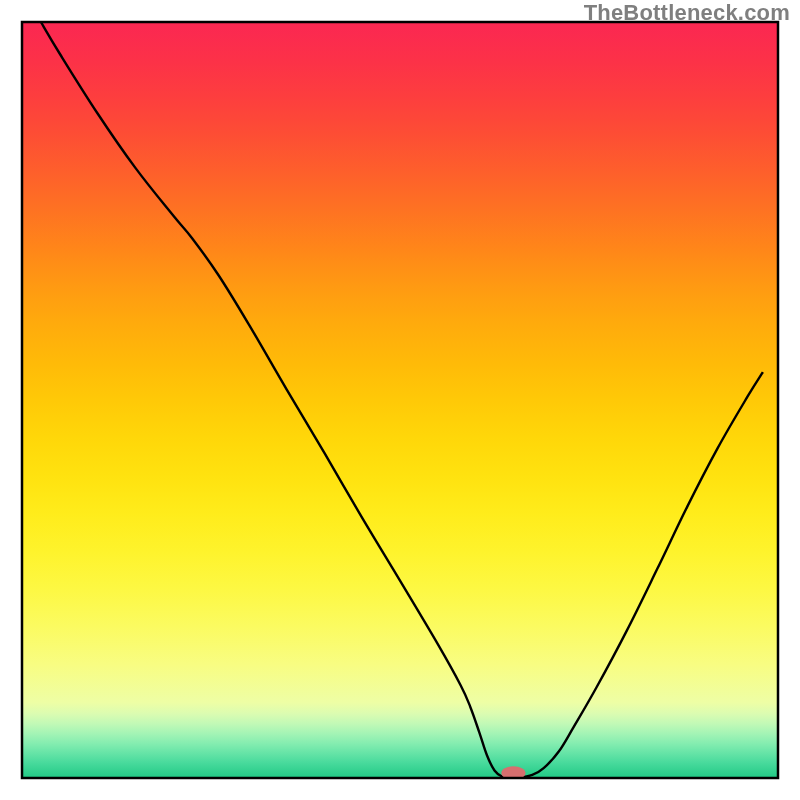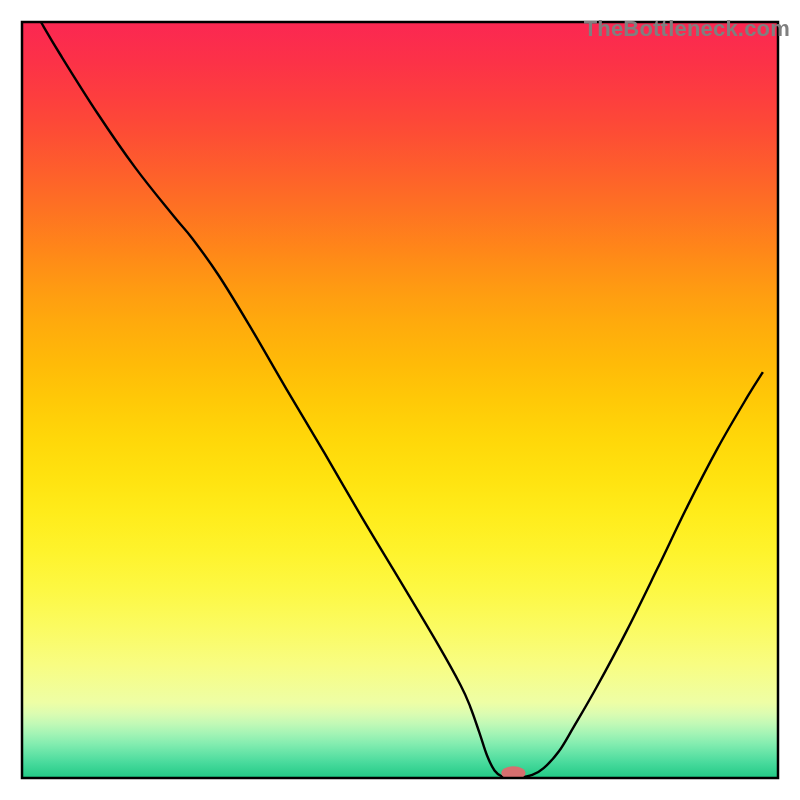--- a/index.html
+++ b/index.html
@@ -10,21 +10,21 @@
     background: #ffffff;
     font-family: Arial, Helvetica, sans-serif;
   }
   .chart-container {
     position: relative;
     width: 800px;
     height: 800px;
   }
   .watermark {
     position: absolute;
-    top: 16px;
+    top: 0;
     right: 10px;
     font-size: 22px;
     font-weight: bold;
     color: #7f7f7f;
     z-index: 3;
     letter-spacing: 0.2px;
   }
   svg {
     position: absolute;
     top: 0;

